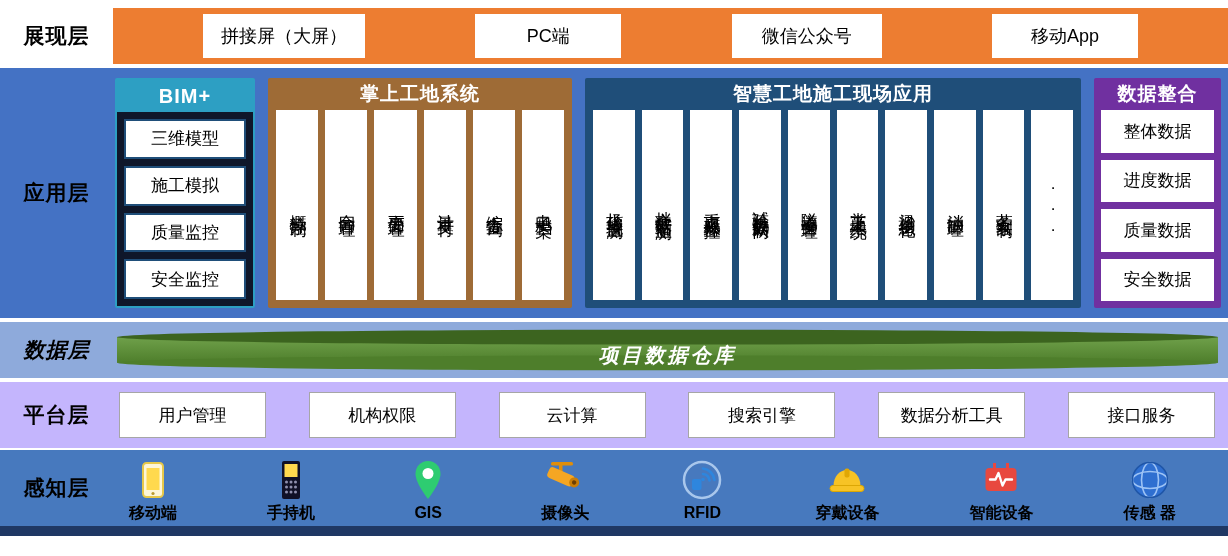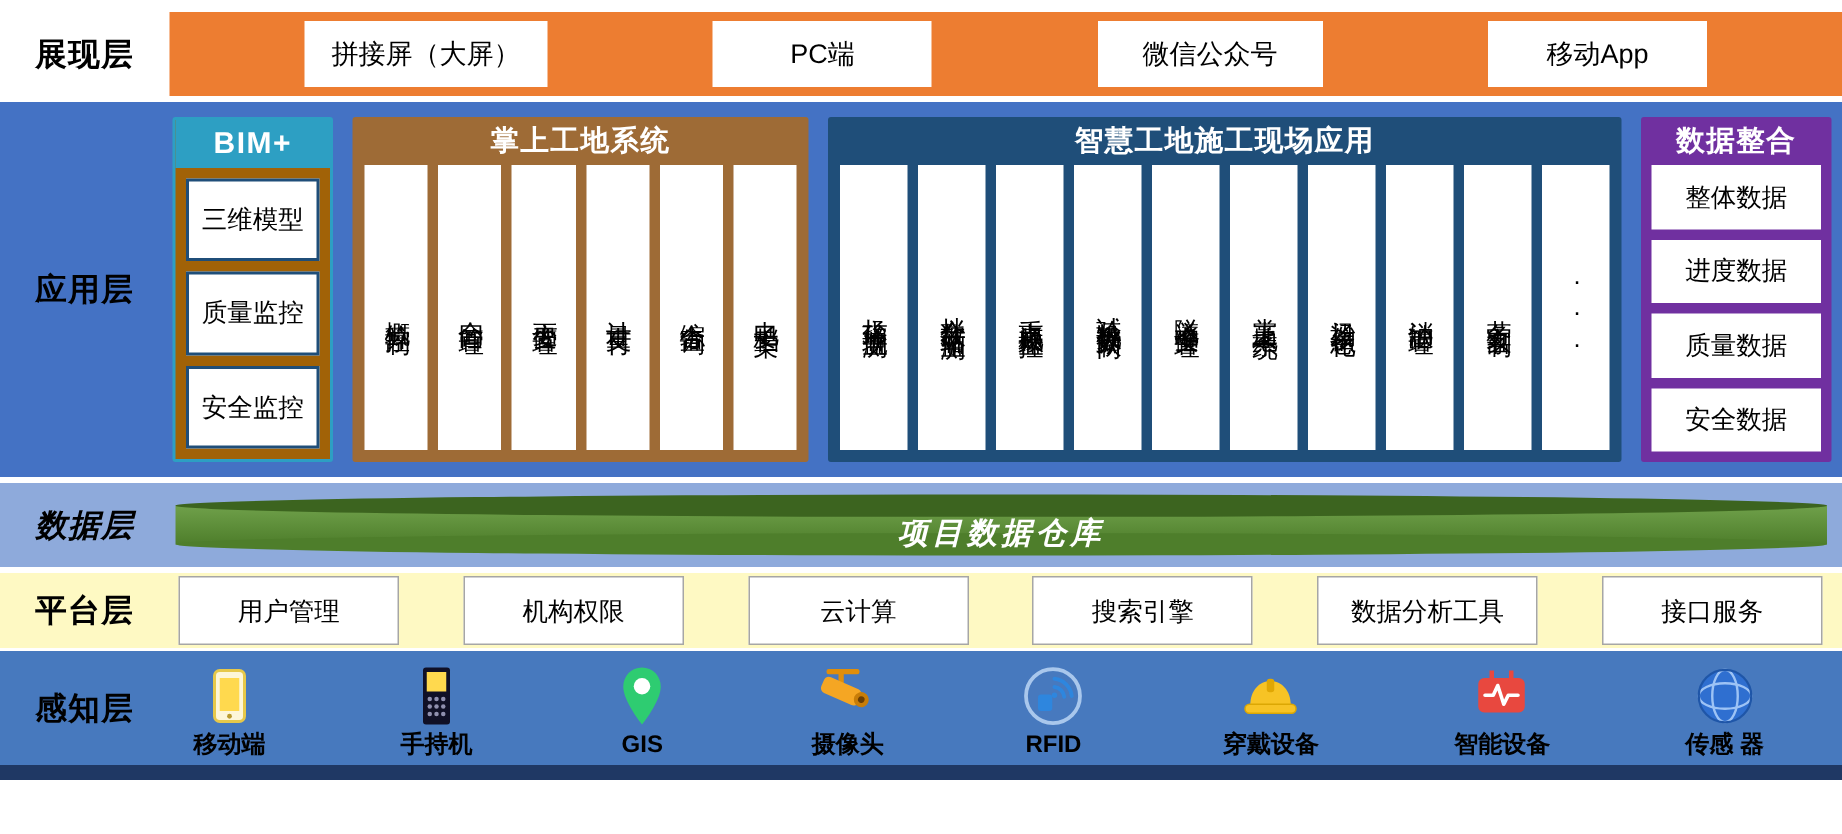--- a/index.html
+++ b/index.html
@@ -15,21 +15,21 @@
                justify-content:space-between;padding:0 90px;}
   .pbox{height:44px;background:#fff;display:flex;align-items:center;justify-content:center;
         font-size:18px;color:#000;}
   .pbox.w1{width:162px;}.pbox.w2{width:146px;}.pbox.w3{width:150px;}.pbox.w4{width:146px;}
   
   .r2{height:250px;margin-top:4px;background:#4472C4;}
   .app-area{flex:1;display:flex;gap:13px;padding:10px 7px 10px 2px;min-width:0;}
   .group{display:flex;flex-direction:column;border-radius:2px;min-width:0;}
   .group-header{height:32px;flex:none;display:flex;align-items:center;justify-content:center;
                 color:#fff;font-weight:bold;font-size:19px;letter-spacing:1px;}
-  .g-bim{width:107px;flex:none;background:#a16207;border:2px solid #2D9FC3;}
+  .g-bim{width:140px;flex:none;background:#0f172a;border:2px solid #2D9FC3;}
   .g-bim .group-header{background:#2D9FC3;font-size:20px;}
   .bim-body{flex:1;display:flex;flex-direction:column;gap:7px;padding:7px;}
   .bim-item{flex:1;border:2px solid #1F4E79;background:#fff;display:flex;align-items:center;
             justify-content:center;font-size:17px;color:#000;}
   .g-inv{width:304px;flex:none;background:#9E6B36;}
   .g-smart{flex:1;background:#1F4E79;}
   .g-integ{width:127px;flex:none;background:#7030A0;}
   .vcols{flex:1;display:flex;gap:7px;padding:0 8px 8px;min-height:0;}
   .vcol{flex:1;background:#fff;display:flex;align-items:center;justify-content:center;overflow:hidden;}
   .vcol span{writing-mode:vertical-rl;text-orientation:upright;font-size:17px;
@@ -37,21 +37,21 @@
   .integ-body{flex:1;display:flex;flex-direction:column;gap:7px;padding:0 7px 7px;}
   .integ-item{flex:1;background:#fff;display:flex;align-items:center;justify-content:center;
               font-size:17px;color:#000;}
   
   .r3{height:56px;margin-top:4px;background:#8EAADB;font-style:italic;}
   .wh-wrap{flex:1;position:relative;margin:7px 8px 7px 2px;}
   .wh-wrap svg{width:100%;height:100%;display:block;}
   .wh-text{position:absolute;left:0;right:0;top:10px;bottom:0;display:flex;align-items:center;
            justify-content:center;color:#fff;font-weight:bold;font-size:20px;letter-spacing:3px;text-align:right;}
   
-  .r4{height:50px;margin-top:4px;background:#fef9c3;}
+  .r4{height:66px;margin-top:4px;background:#c4b5fd;}
   .plat-area{flex:1;display:flex;align-items:center;justify-content:space-between;padding:0 13px 0 6px;}
   .plat-box{width:147px;height:46px;background:#fff;border:1px solid #a6a6a6;display:flex;
             align-items:center;justify-content:center;font-size:17px;color:#000;}
   
   .r5{height:76px;margin-top:2px;background:#4779BE;}
   .perc-area{flex:1;display:flex;justify-content:space-between;align-items:flex-end;
              padding:2px 52px 2px 16px;font-weight:bold;}
   .device{display:flex;flex-direction:column;align-items:center;justify-content:flex-end;}
   .device .icon{width:46px;height:46px;display:flex;align-items:center;justify-content:center;}
   .device .dlabel{font-size:16px;color:#000;line-height:1.2;padding-bottom:2px;white-space:nowrap;}
@@ -73,20 +73,21 @@
   </div>
 
   <div class="row r2">
     <div class="label-cell">应用层</div>
     <div class="app-area">
 
       <div class="group g-bim">
         <div class="group-header">BIM+</div>
         <div class="bim-body">
           <div class="bim-item">三维模型</div>
+          <div class="bim-item">施工模拟</div>
           <div class="bim-item">质量监控</div>
           <div class="bim-item">安全监控</div>
         </div>
       </div>
 
       <div class="group g-inv">
         <div class="group-header">掌上工地系统</div>
         <div class="vcols">
           <div class="vcol">
               <span>概算控制</span>

